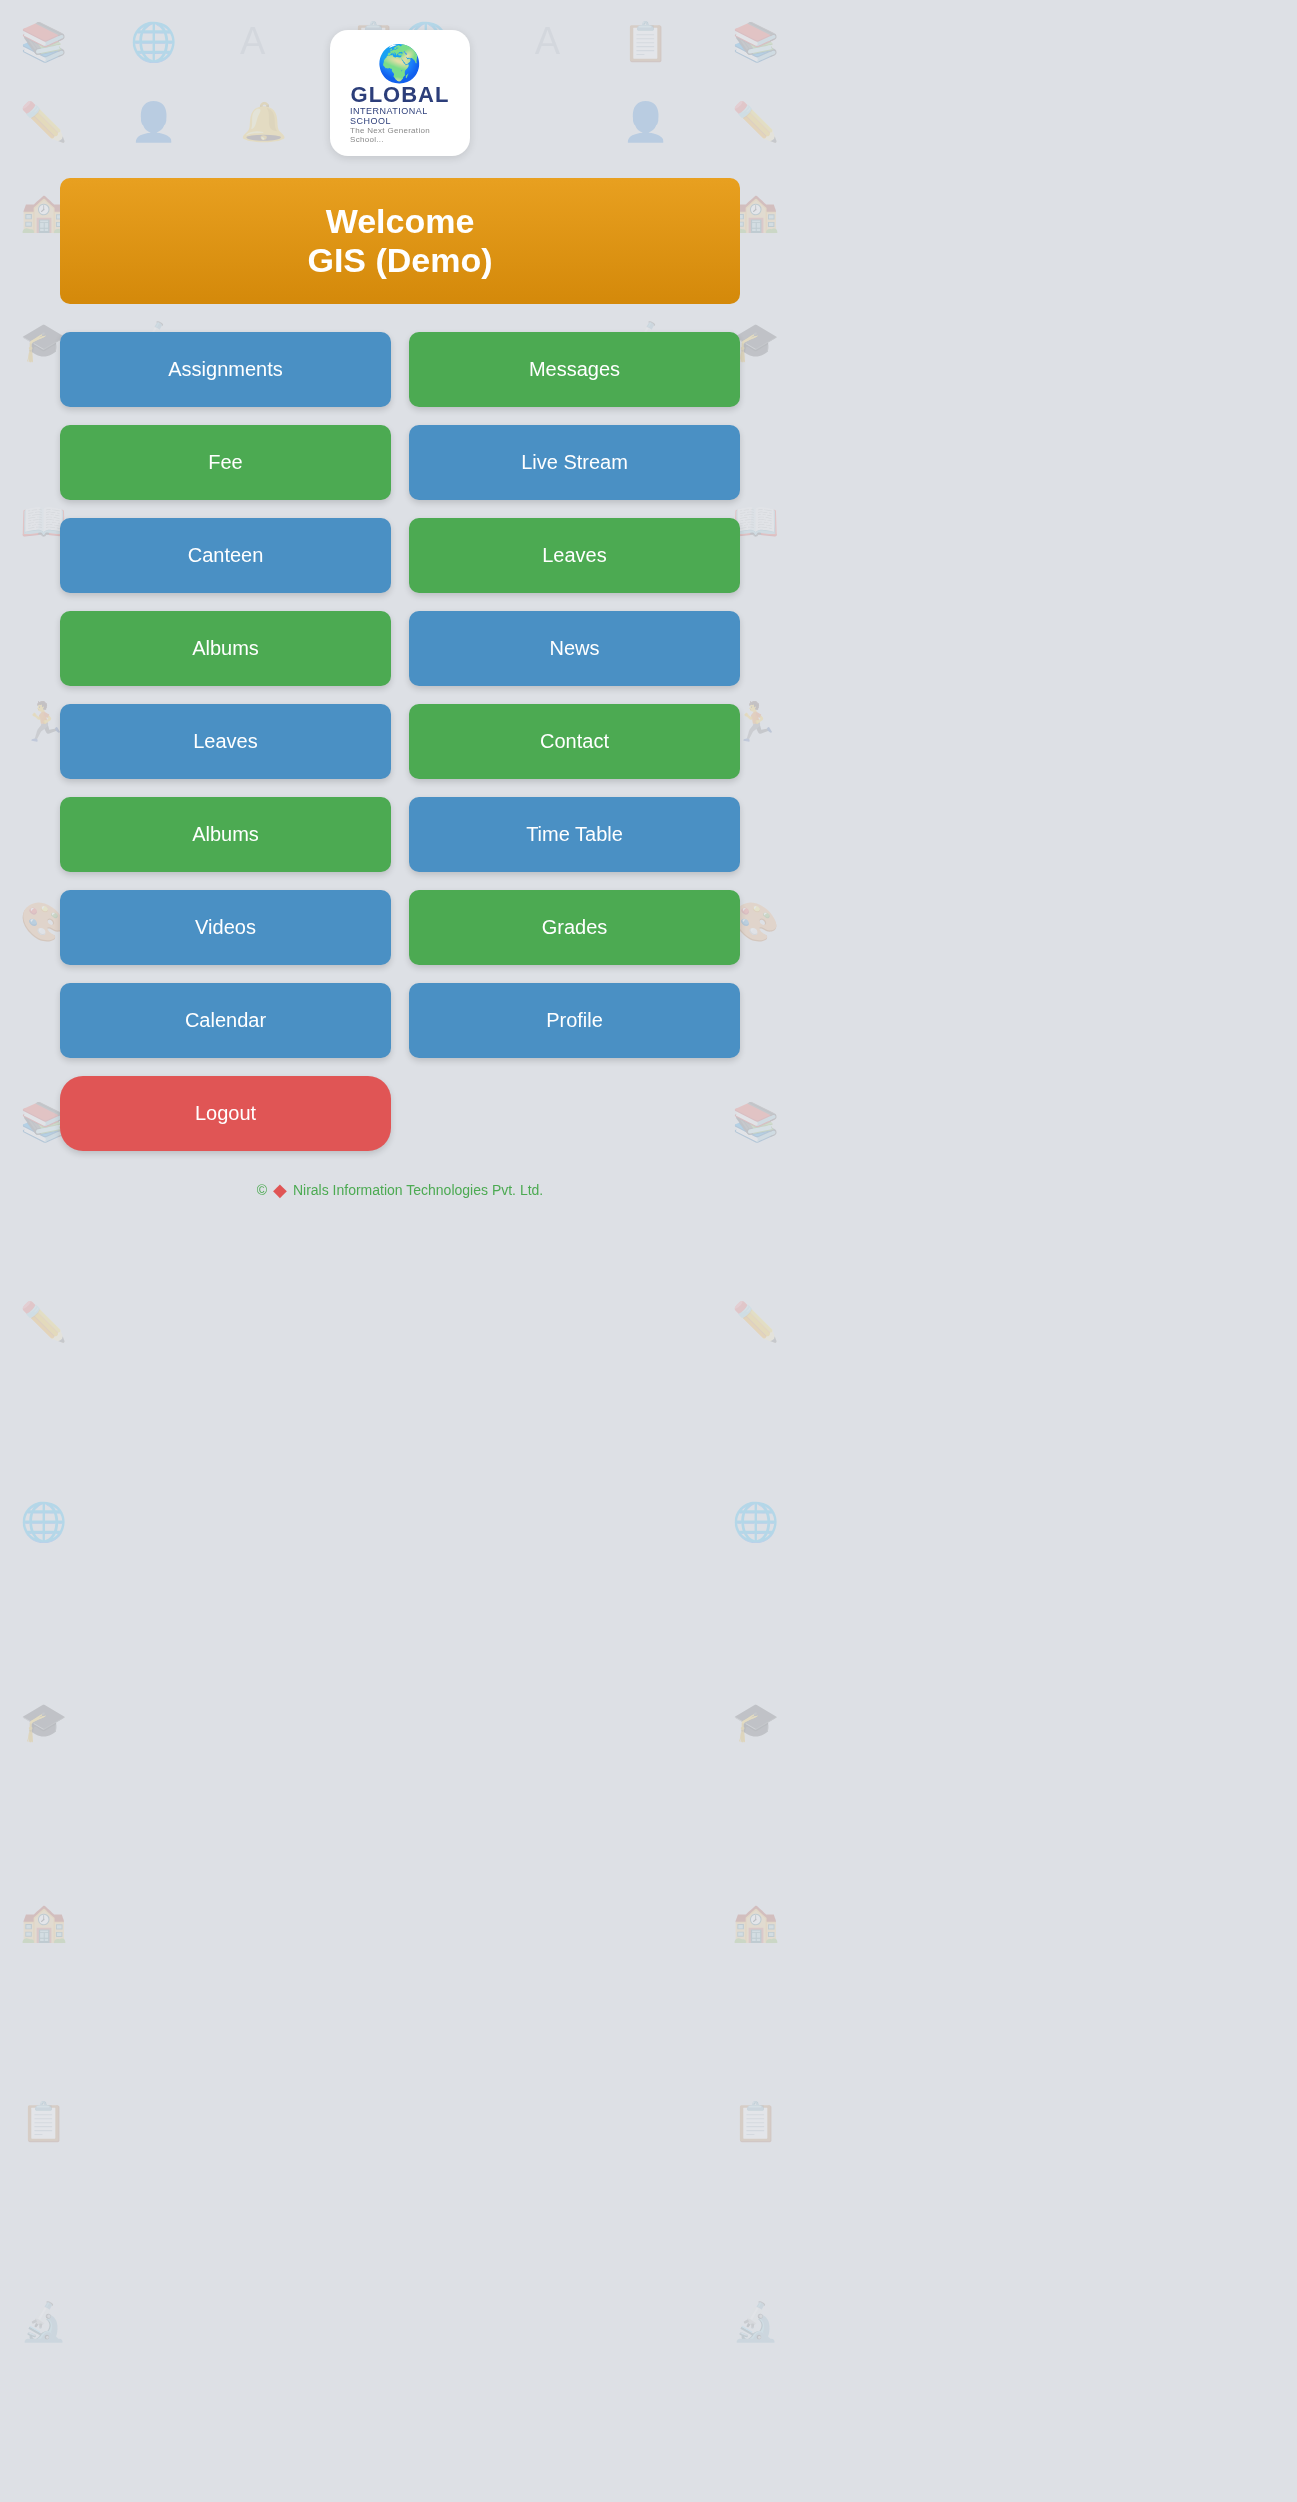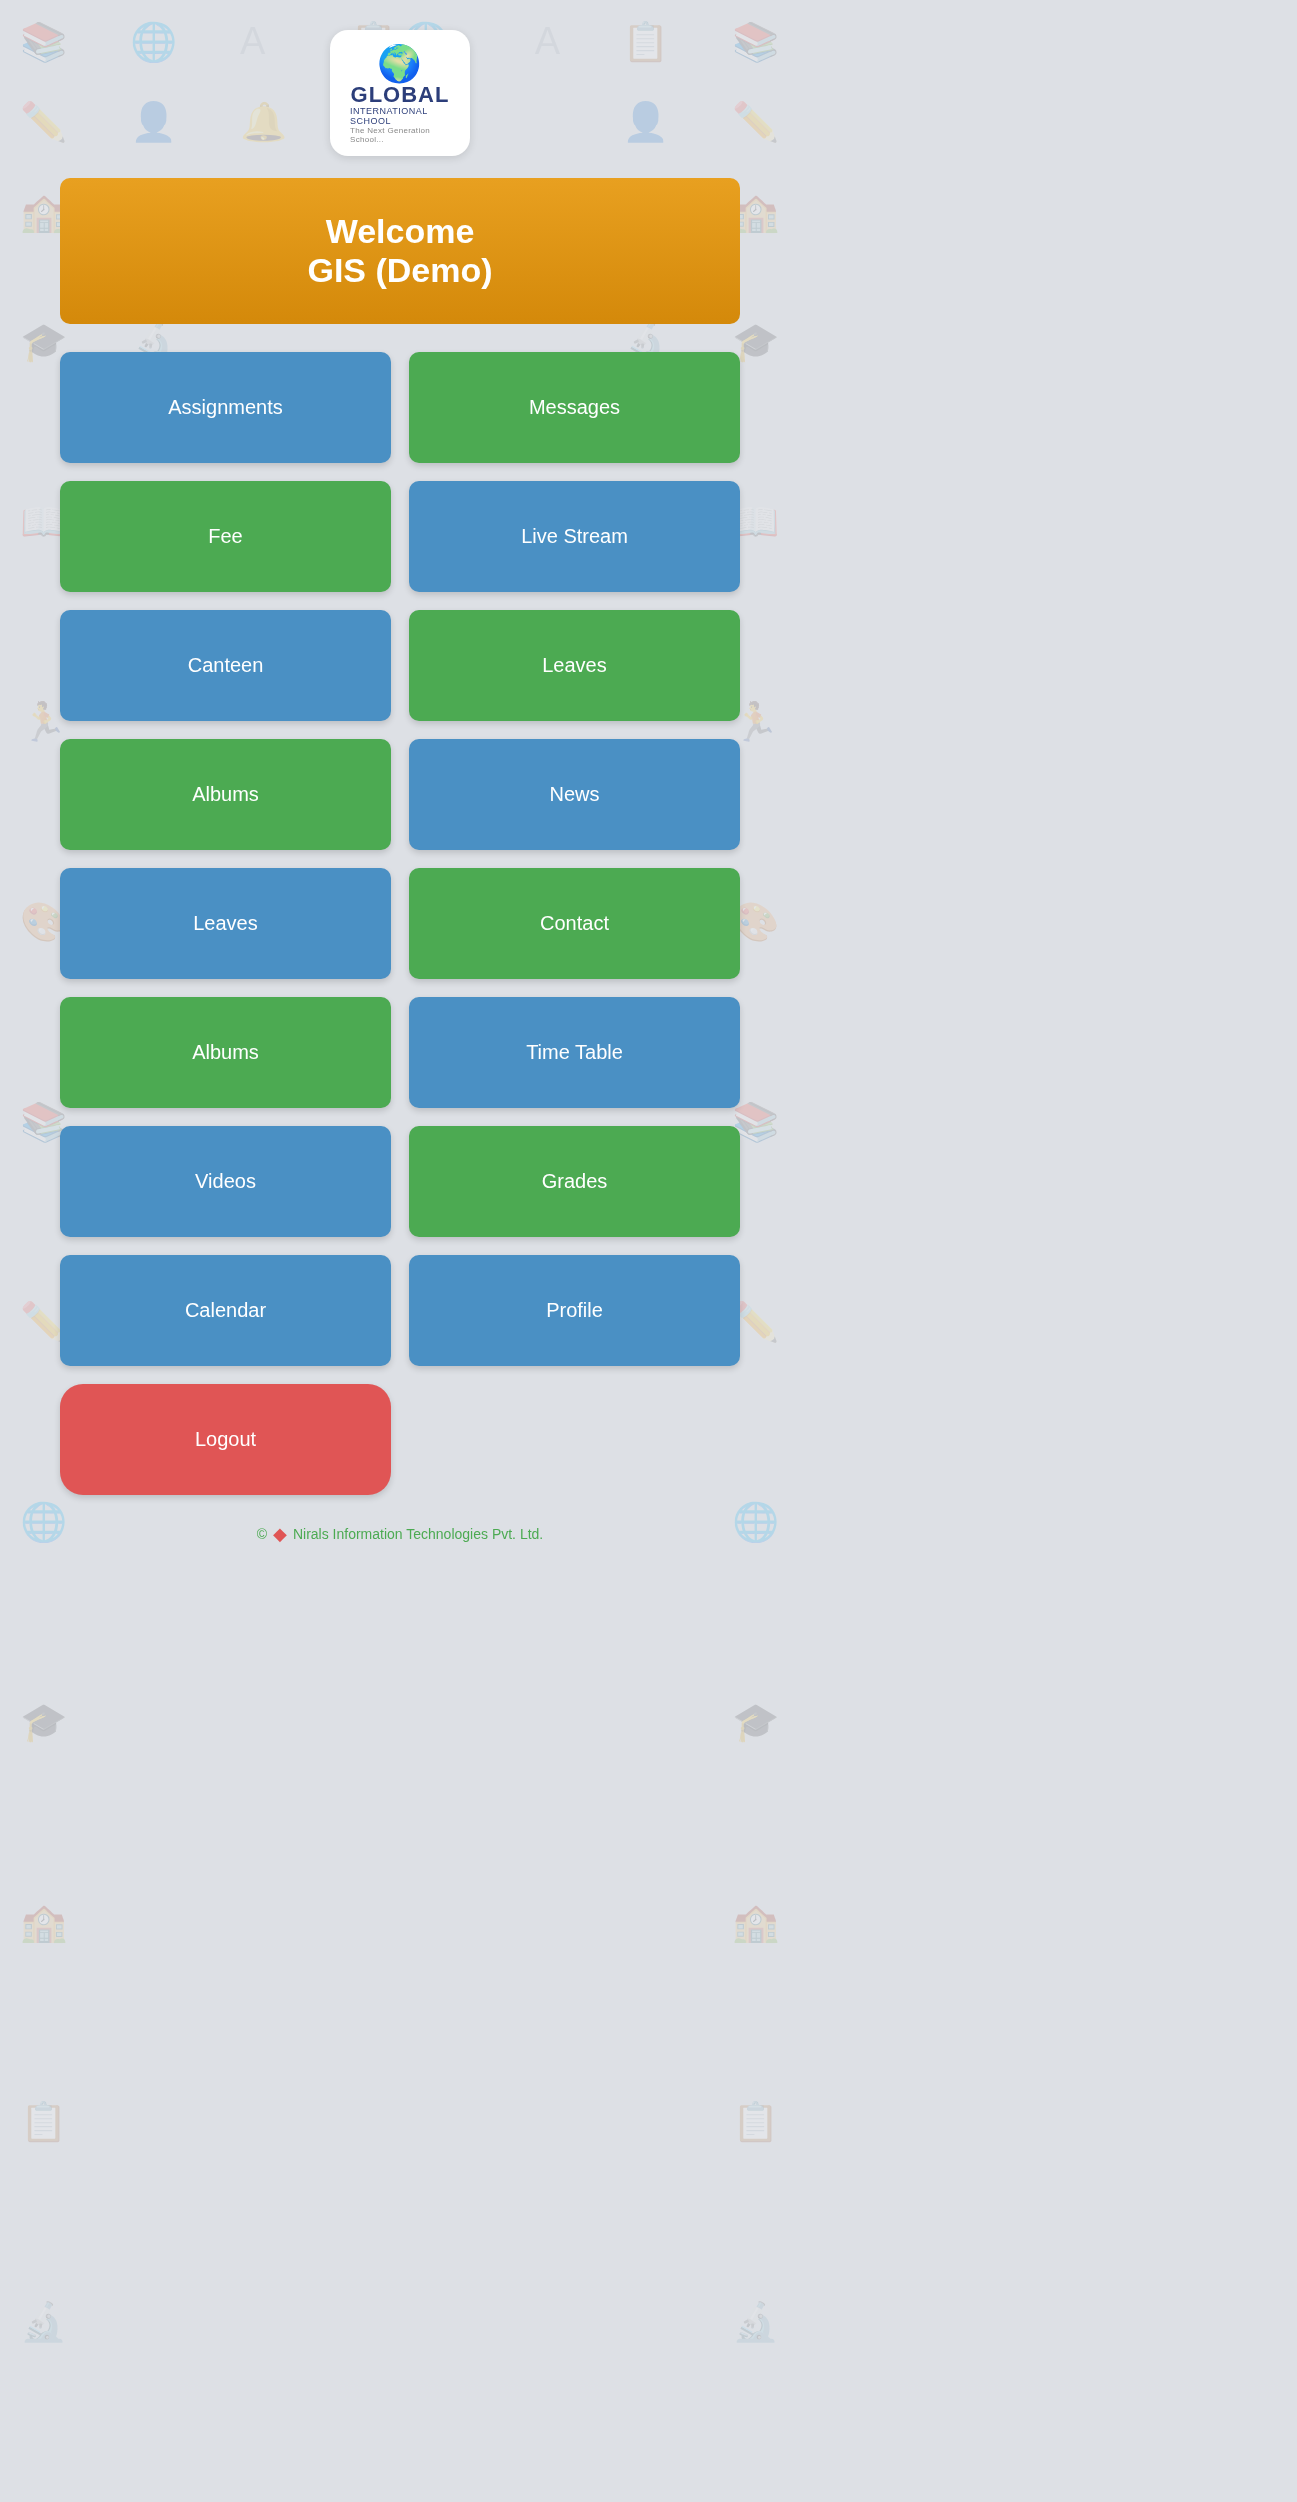--- a/index.html
+++ b/index.html
@@ -76,21 +76,21 @@
       font-size: 36px;
       line-height: 1;
       margin-bottom: 2px;
     }
 
     
     .welcome-banner {
       background: linear-gradient(to bottom, #e8a020, #d4890a);
       border-radius: 10px;
       width: 100%;
-      padding: 34px 10px;
+      padding: 24px 10px;
       text-align: center;
       margin-bottom: 28px;
     }
 
     .welcome-banner .welcome-line1 {
       font-size: 34px;
       font-weight: bold;
       color: white;
       display: block;
     }
@@ -107,21 +107,21 @@
       display: grid;
       grid-template-columns: 1fr 1fr;
       gap: 18px;
       width: 100%;
       margin-bottom: 0;
     }
 
     .menu-btn {
       border: none;
       border-radius: 10px;
-      padding: 44px 10px;
+      padding: 26px 10px;
       font-size: 20px;
       font-weight: 500;
       color: white;
       cursor: pointer;
       text-align: center;
       box-shadow: 0 3px 6px rgba(0,0,0,0.15);
       transition: opacity 0.15s;
     }
 
     .blue { background-color: #4a90c4; }

